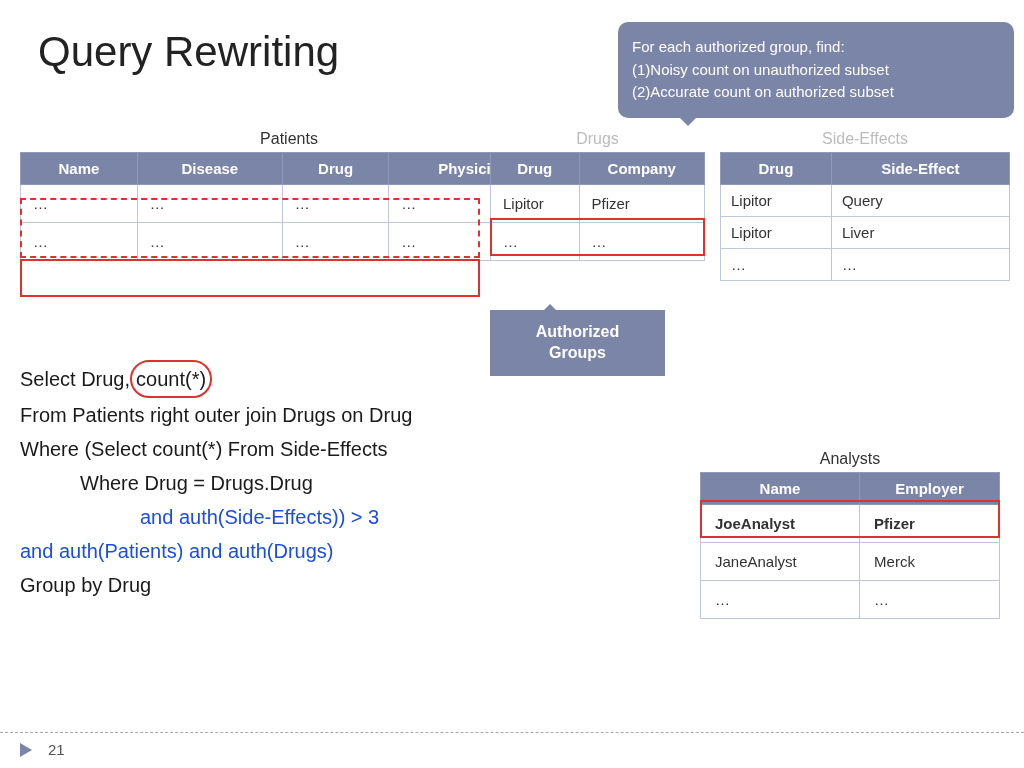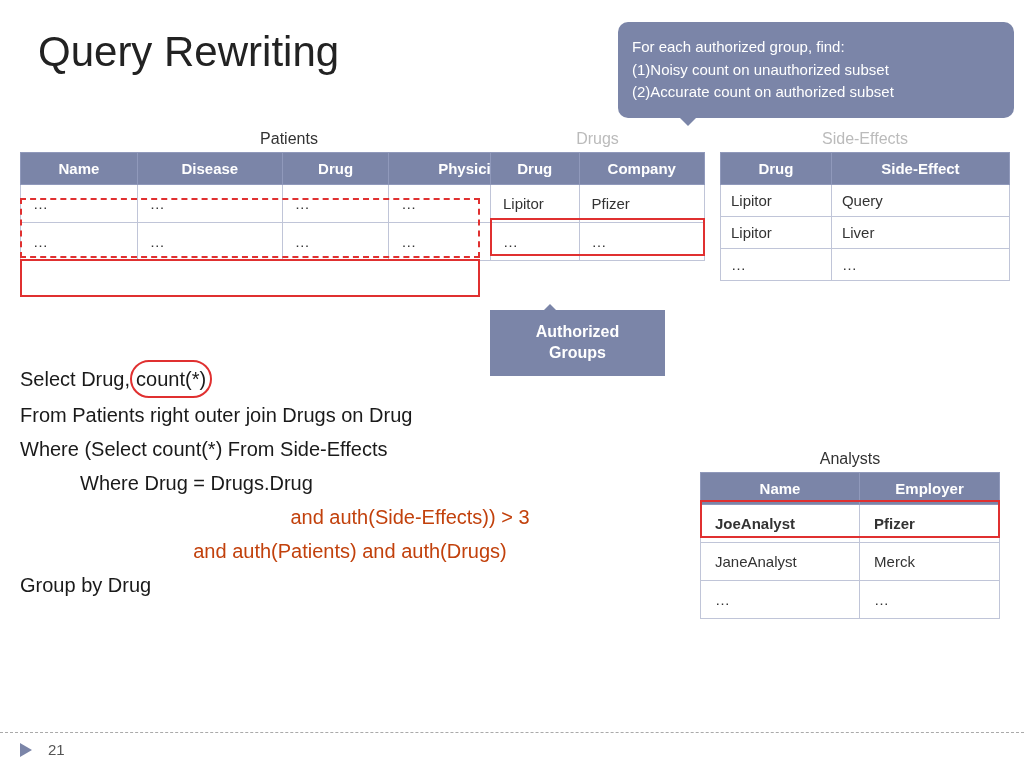--- a/index.html
+++ b/index.html
@@ -220,22 +220,21 @@
       left: 20px;
       width: 660px;
       font-size: 20px;
       line-height: 1.7;
       color: #1a1a1a;
     }
     .sql-line {
       display: block;
     }
     .sql-red {
-      color: #c2410c;
-      text-align: center;
+      color: #1d4ed8;
     }
     .count-circle {
       display: inline-block;
       border: 2px solid #e03030;
       border-radius: 50px;
       padding: 0px 4px;
       color: #1a1a1a;
     }
 
     

